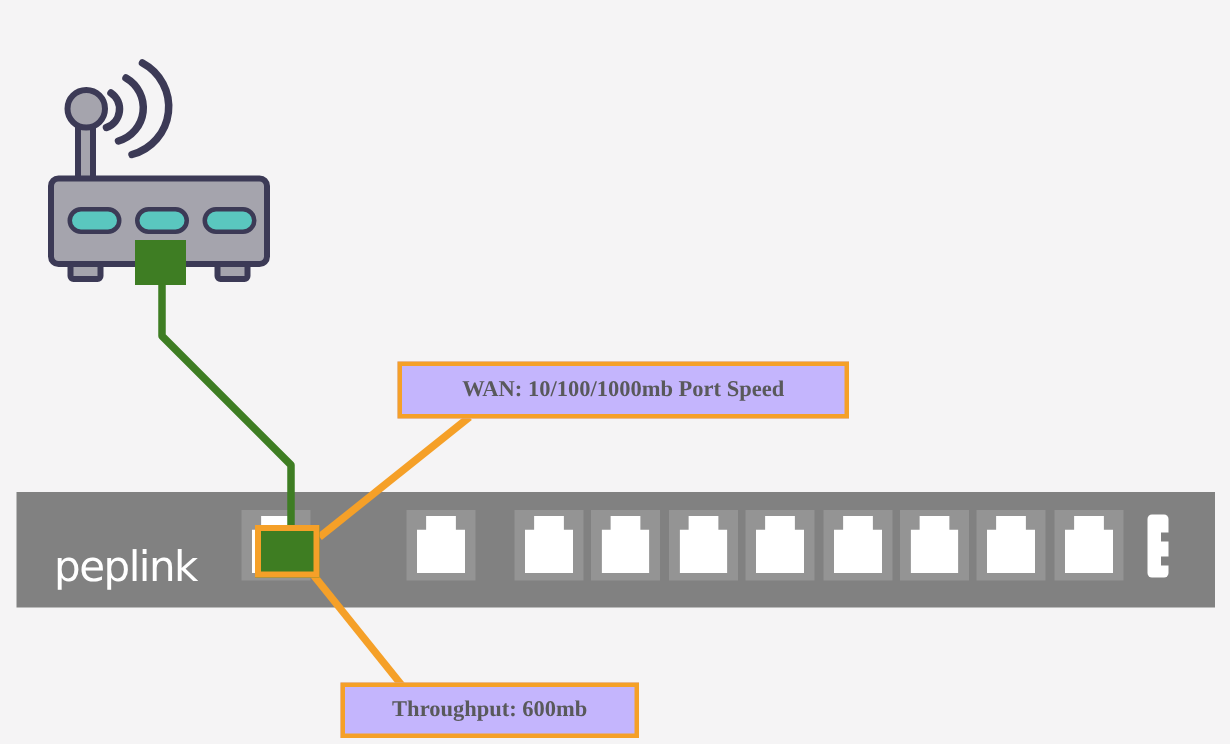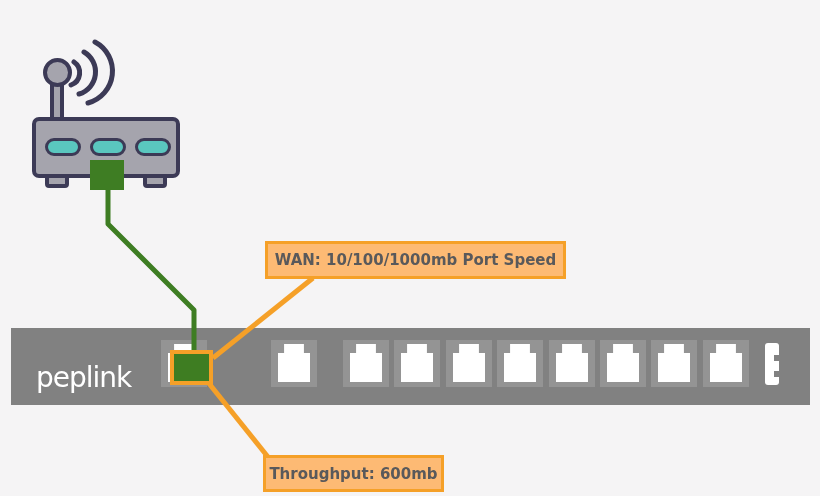--- a/index.html
+++ b/index.html
@@ -30,25 +30,25 @@
   .rj45{position:absolute;left:7px;top:4px;width:32px;height:38px;background:#ffffff;
     clip-path:polygon(0 24%,19% 24%,19% 0,81% 0,81% 24%,100% 24%,100% 100%,0 100%);}
   .side-slot{position:absolute;left:765px;top:343px;width:14px;height:42px;background:#ffffff;
     border-radius:3px;z-index:1;}
   .slot-notch{position:absolute;right:-1px;width:6px;height:6px;background:#818181;}
   
   .overlay-lines{position:absolute;left:0;top:0;z-index:2;pointer-events:none;}
   .wan-highlight{position:absolute;left:170px;top:350px;width:43px;height:35px;
     background:#3e7d22;border:4px solid #f5a028;box-sizing:border-box;z-index:3;}
   
-  .callout{position:absolute;background:#fdba74;border:3px solid #f5a028;box-sizing:border-box;
+  .callout{position:absolute;background:#c4b5fd;border:3px solid #f5a028;box-sizing:border-box;
     display:flex;align-items:center;justify-content:center;z-index:4;
-    color:#59595b;font-weight:bold;font-size:15px;white-space:nowrap;}
+    color:#59595b;font-weight:bold;font-size:15px;white-space:nowrap;font-family:Liberation Serif, serif;}
   .callout-wan{left:265px;top:241px;width:301px;height:38px;}
-  .callout-throughput{left:227px;top:455px;width:181px;height:37px;margin-left:36px;}
+  .callout-throughput{left:227px;top:455px;width:199px;height:37px;}
   .bottom-strip{position:absolute;left:0;top:496px;width:820px;height:8px;background:#ffffff;z-index:5;}
 </style>
 </head>
 <body>
 
 <div class="stage">
 
   <div>
     <div class="antenna-rod"></div>
     <div class="antenna-ball"></div>

